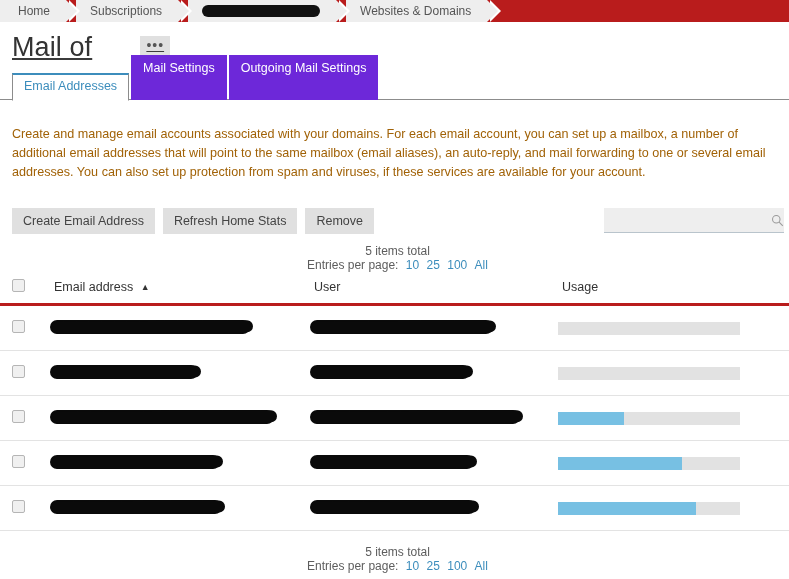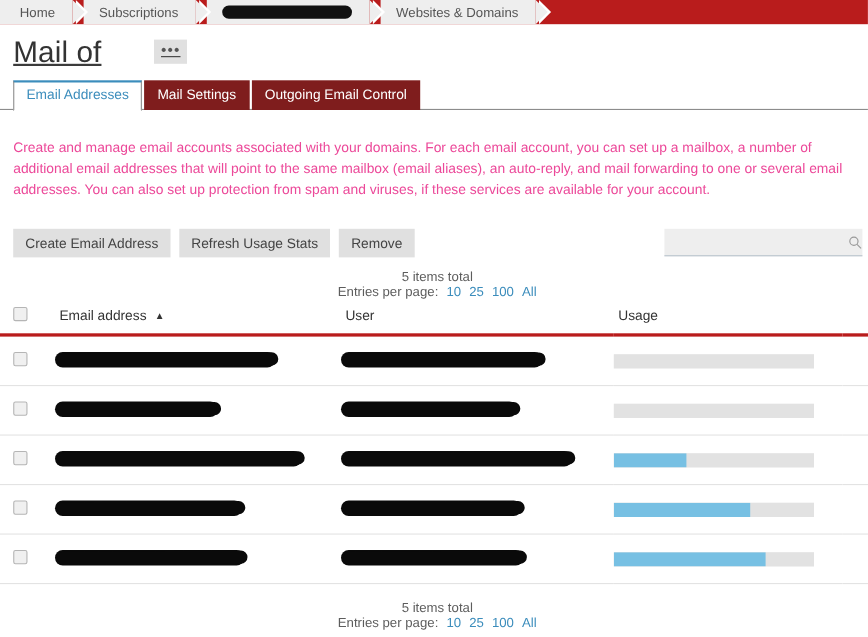--- a/index.html
+++ b/index.html
@@ -113,23 +113,23 @@
   }
   .tabs::after {
     content: "";
     position: absolute;
     left: 0; right: 0; bottom: 0;
     height: 1px;
     background: #8c8c8c;
     z-index: 0;
   }
   .tab {
-    padding: 5px 12px 6px 12px;
+    padding: 5px 12px 24px 12px;
     font-size: 12.5px;
-    background: #7f1d1d;
+    background: #6d28d9;
     color: #ffffff;
     margin-right: 2px;
     position: relative;
     z-index: 1;
     cursor: pointer;
     line-height: 16px;
   }
   .tab.active {
     background: #ffffff;
     color: #3c8dbc;
@@ -138,21 +138,21 @@
     border-top: 2px solid #3c8dbc;
     padding: 3px 11px 6px 11px;
     margin-bottom: -1px;
   }
 
   
   .desc {
     padding: 12px 10px 0 12px;
     font-size: 12.6px;
     line-height: 19px;
-    color: #ec4899;
+    color: #a16207;
     max-width: 772px;
   }
 
   
   .toolbar {
     display: flex;
     align-items: flex-start;
     padding: 14px 0 0 12px;
     position: relative;
   }
@@ -324,29 +324,29 @@
 </div>
 
 <div class="tabs">
   <div class="tab active">
     <span>Email Addresses</span>
   </div>
   <div class="tab">
     <span>Mail Settings</span>
   </div>
   <div class="tab">
-    <span>Outgoing Email Control</span>
+    <span>Outgoing Mail Settings</span>
   </div>
 </div>
 
 <p class="desc">Create and manage email accounts associated with your domains. For each email account, you can set up a mailbox, a number of additional email addresses that will point to the same mailbox (email aliases), an auto-reply, and mail forwarding to one or several email addresses. You can also set up protection from spam and viruses, if these services are available for your account.</p>
 
 <div class="toolbar">
   <button class="tb-btn">Create Email Address</button>
-  <button class="tb-btn">Refresh Usage Stats</button>
+  <button class="tb-btn">Refresh Home Stats</button>
   <button class="tb-btn">Remove</button>
 
   <div class="search-wrap">
     <input class="search-input" type="text" placeholder="" style="">
     <span class="search-icon">
       <svg width="13" height="13" viewBox="0 0 16 16">
         <circle cx="6.5" cy="6.5" r="4.6" fill="none" stroke="#9a9a9a" stroke-width="1.3"></circle>
         <line x1="10" y1="10" x2="14.5" y2="14.5" stroke="#9a9a9a" stroke-width="1.3"></line>
       </svg>
     </span>

